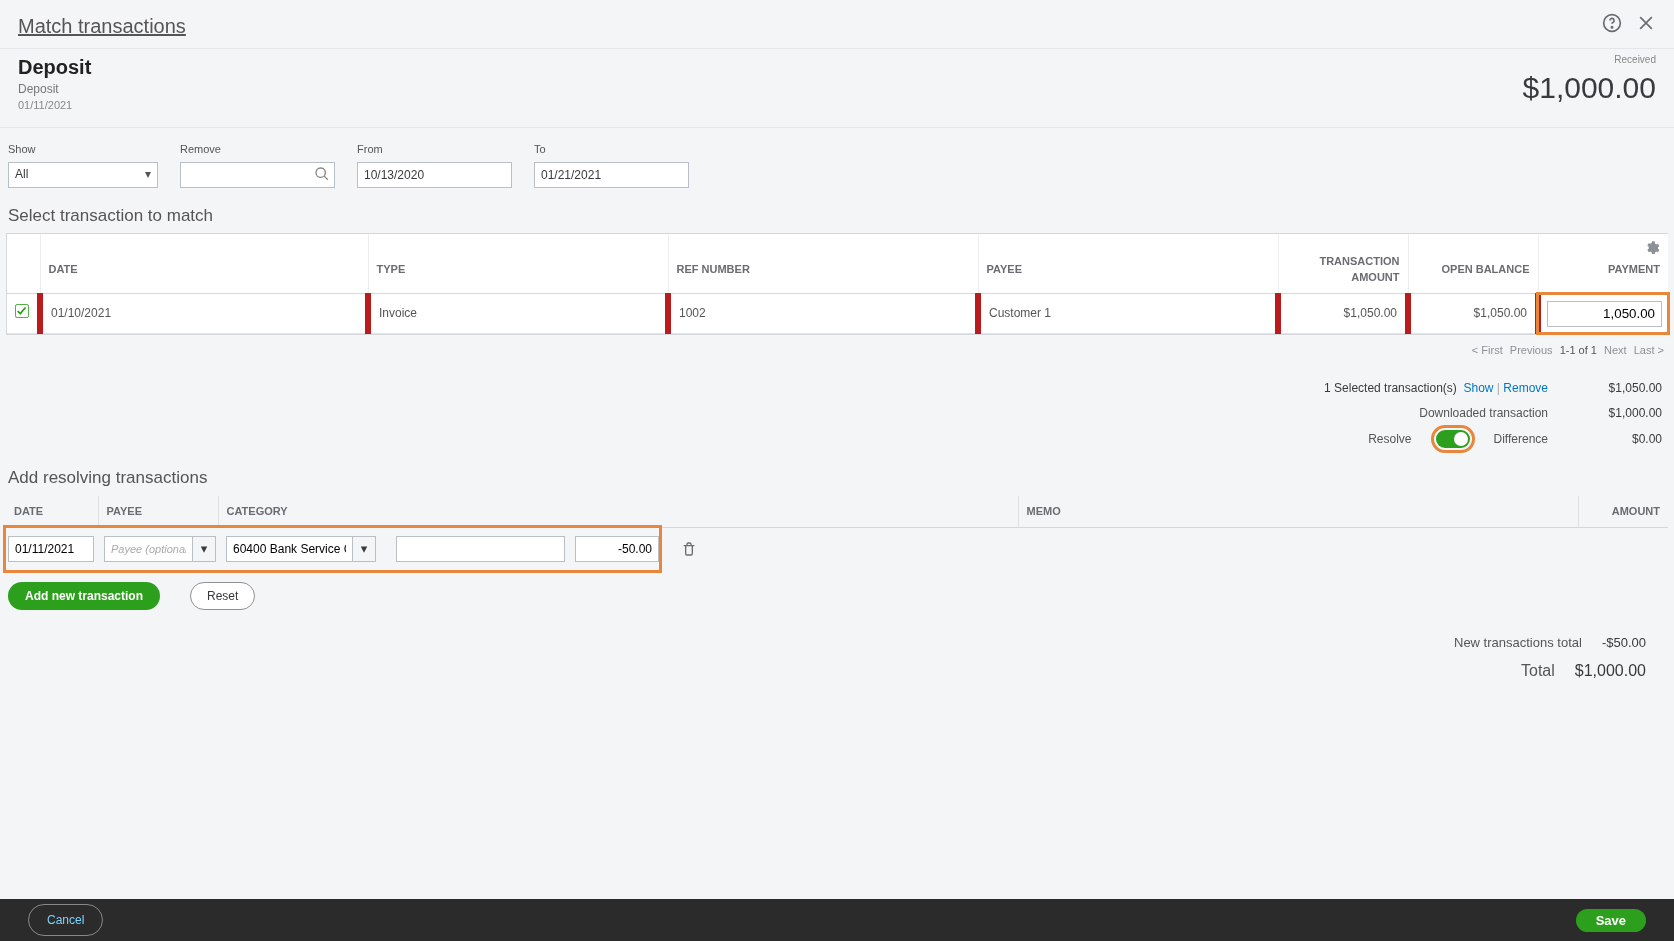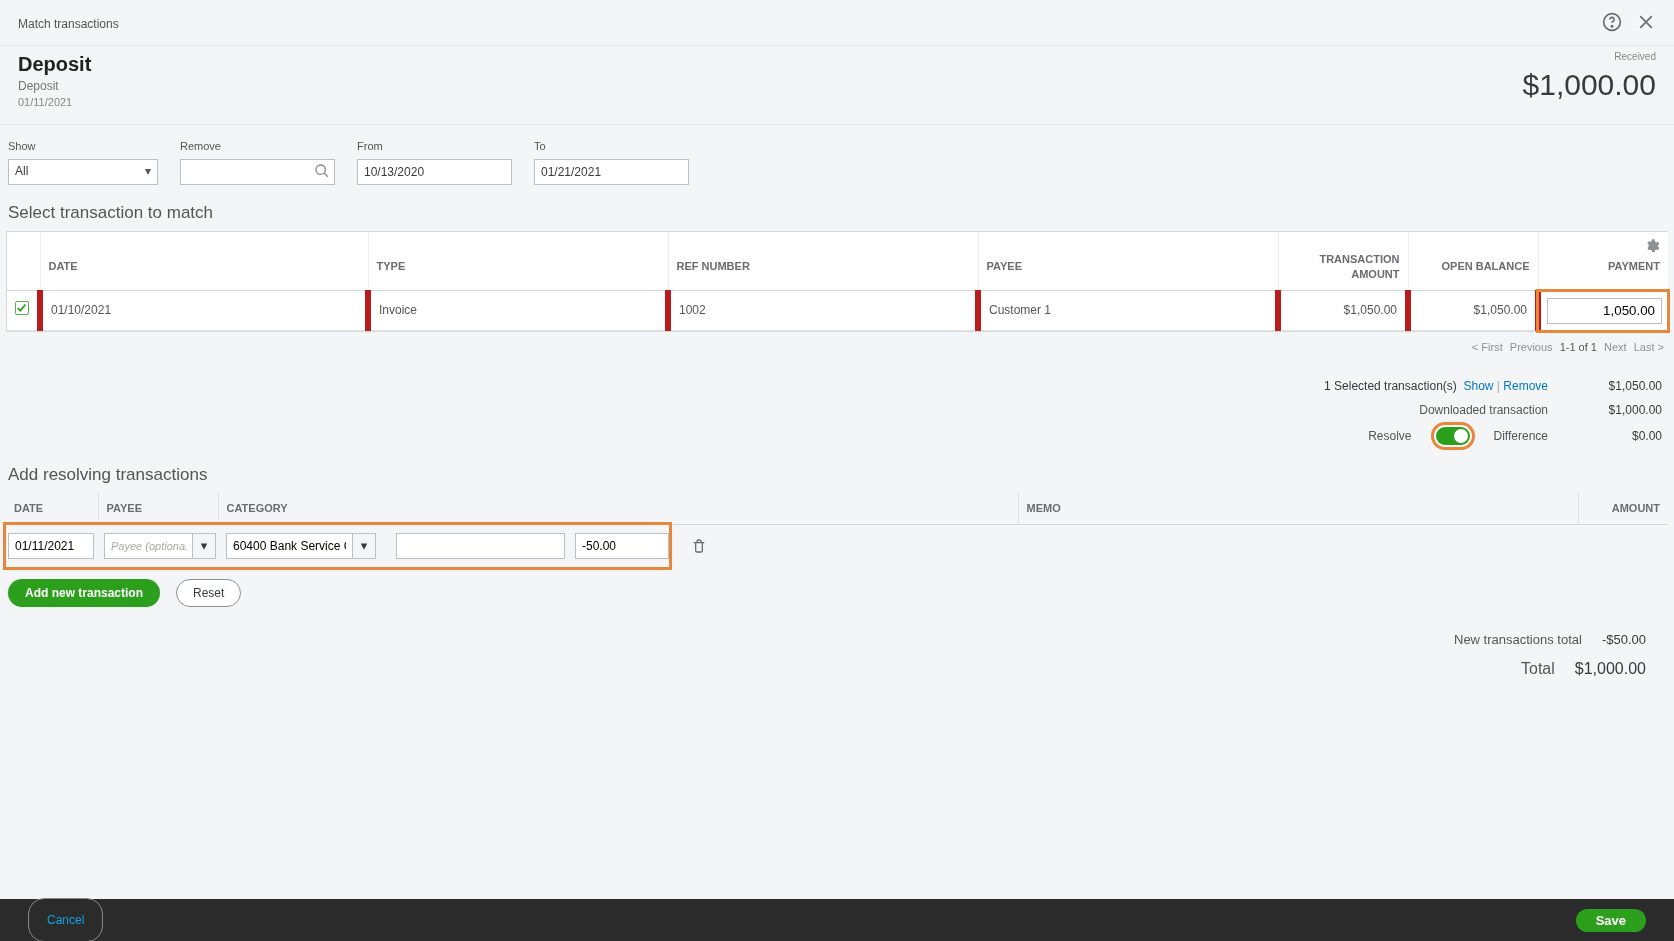--- a/index.html
+++ b/index.html
@@ -16,23 +16,24 @@
 
   
   .modal-header {
     display: flex;
     align-items: center;
     justify-content: space-between;
     padding: 12px 18px 8px 18px;
     border-bottom: 1px solid #e3e5e8;
   }
   .modal-title {
-    font-size: 12px;
+    font-size: 20px;
     font-weight: 400;
     color: #555;
+    text-decoration: underline;
   }
   .modal-header .icons { display:flex; gap:14px; color:#6b6c72; }
   .modal-header .icons svg { width:20px; height:20px; stroke:#6b6c72; cursor:pointer; }
 
   
   .deposit-row {
     display:flex; justify-content:space-between; align-items:flex-start;
     padding: 4px 18px 14px 18px;
     border-bottom:1px solid #e3e5e8;
   }
@@ -132,43 +133,43 @@
   .payee-wrap { width:112px; display:flex; }
   .payee-wrap input { width:88px; border-right:none;}
   .payee-wrap .dd, .cat-wrap .dd {
     width:24px; border:1px solid #babec5; display:flex; align-items:center; justify-content:center;
     background:#f4f5f7;
   }
   .payee-wrap input::placeholder { color:#aaa; font-style:italic; font-size:11px;}
   .cat-wrap { width:150px; display:flex; }
   .cat-wrap input { width:126px; border-right:none; }
   .memo { flex:1; max-width:555px; }
-  .amt-in { width:94px; text-align:left; }
+  .amt-in { width:84px; text-align:right; }
   .spacer-flex { flex:1; }
   .trash { width:16px; height:16px; fill:#6b6c72; cursor:pointer; margin-left:4px;}
   .resolve-row-wrap { display:flex; align-items:center; }
 
   
-  .actions { padding:12px 8px; display:flex; gap:16px; }
+  .actions { padding:12px 8px; display:flex; gap:30px; }
   .btn {
     height:28px; padding:0 16px; border-radius:18px; font-size:12px; cursor:pointer;
     border:1px solid transparent; display:inline-flex; align-items:center;
   }
   .btn-green { background:#2ca01c; color:#fff; font-weight:600;}
   .btn-outline { background:#fff; border:1px solid #8d9096; color:#393a3d;}
 
   
   .footer-bar {
     margin-top:auto; background:#2b2b2b; color:#fff;
     height:42px; display:flex; align-items:center; justify-content:space-between;
     padding:0 28px;
   }
   .footer-bar .btn-dark {
-    height:44px; padding:0 18px; border-radius:16px; border:1px solid #888;
-    background:transparent; color:#0ea5e9; font-size:12px; cursor:pointer;
+    height:32px; padding:0 18px; border-radius:16px; border:1px solid #888;
+    background:transparent; color:#7dd3fc; font-size:12px; cursor:pointer;
   }
   .footer-bar .btn-save {
     height:23px; padding:0 20px; border-radius:16px; background:#2ca01c;
     border:none; color:#fff; font-size:13px; font-weight:600; cursor:pointer;
   }
 
   .grand-totals { text-align:right; padding:8px 28px; font-size:13px; color:#393a3d;}
   .grand-totals .row { display:flex; justify-content:flex-end; gap:20px; padding:4px 0;}
   .grand-totals .lbl { color:#555;}
   .grand-totals .big { font-size:16px; }

